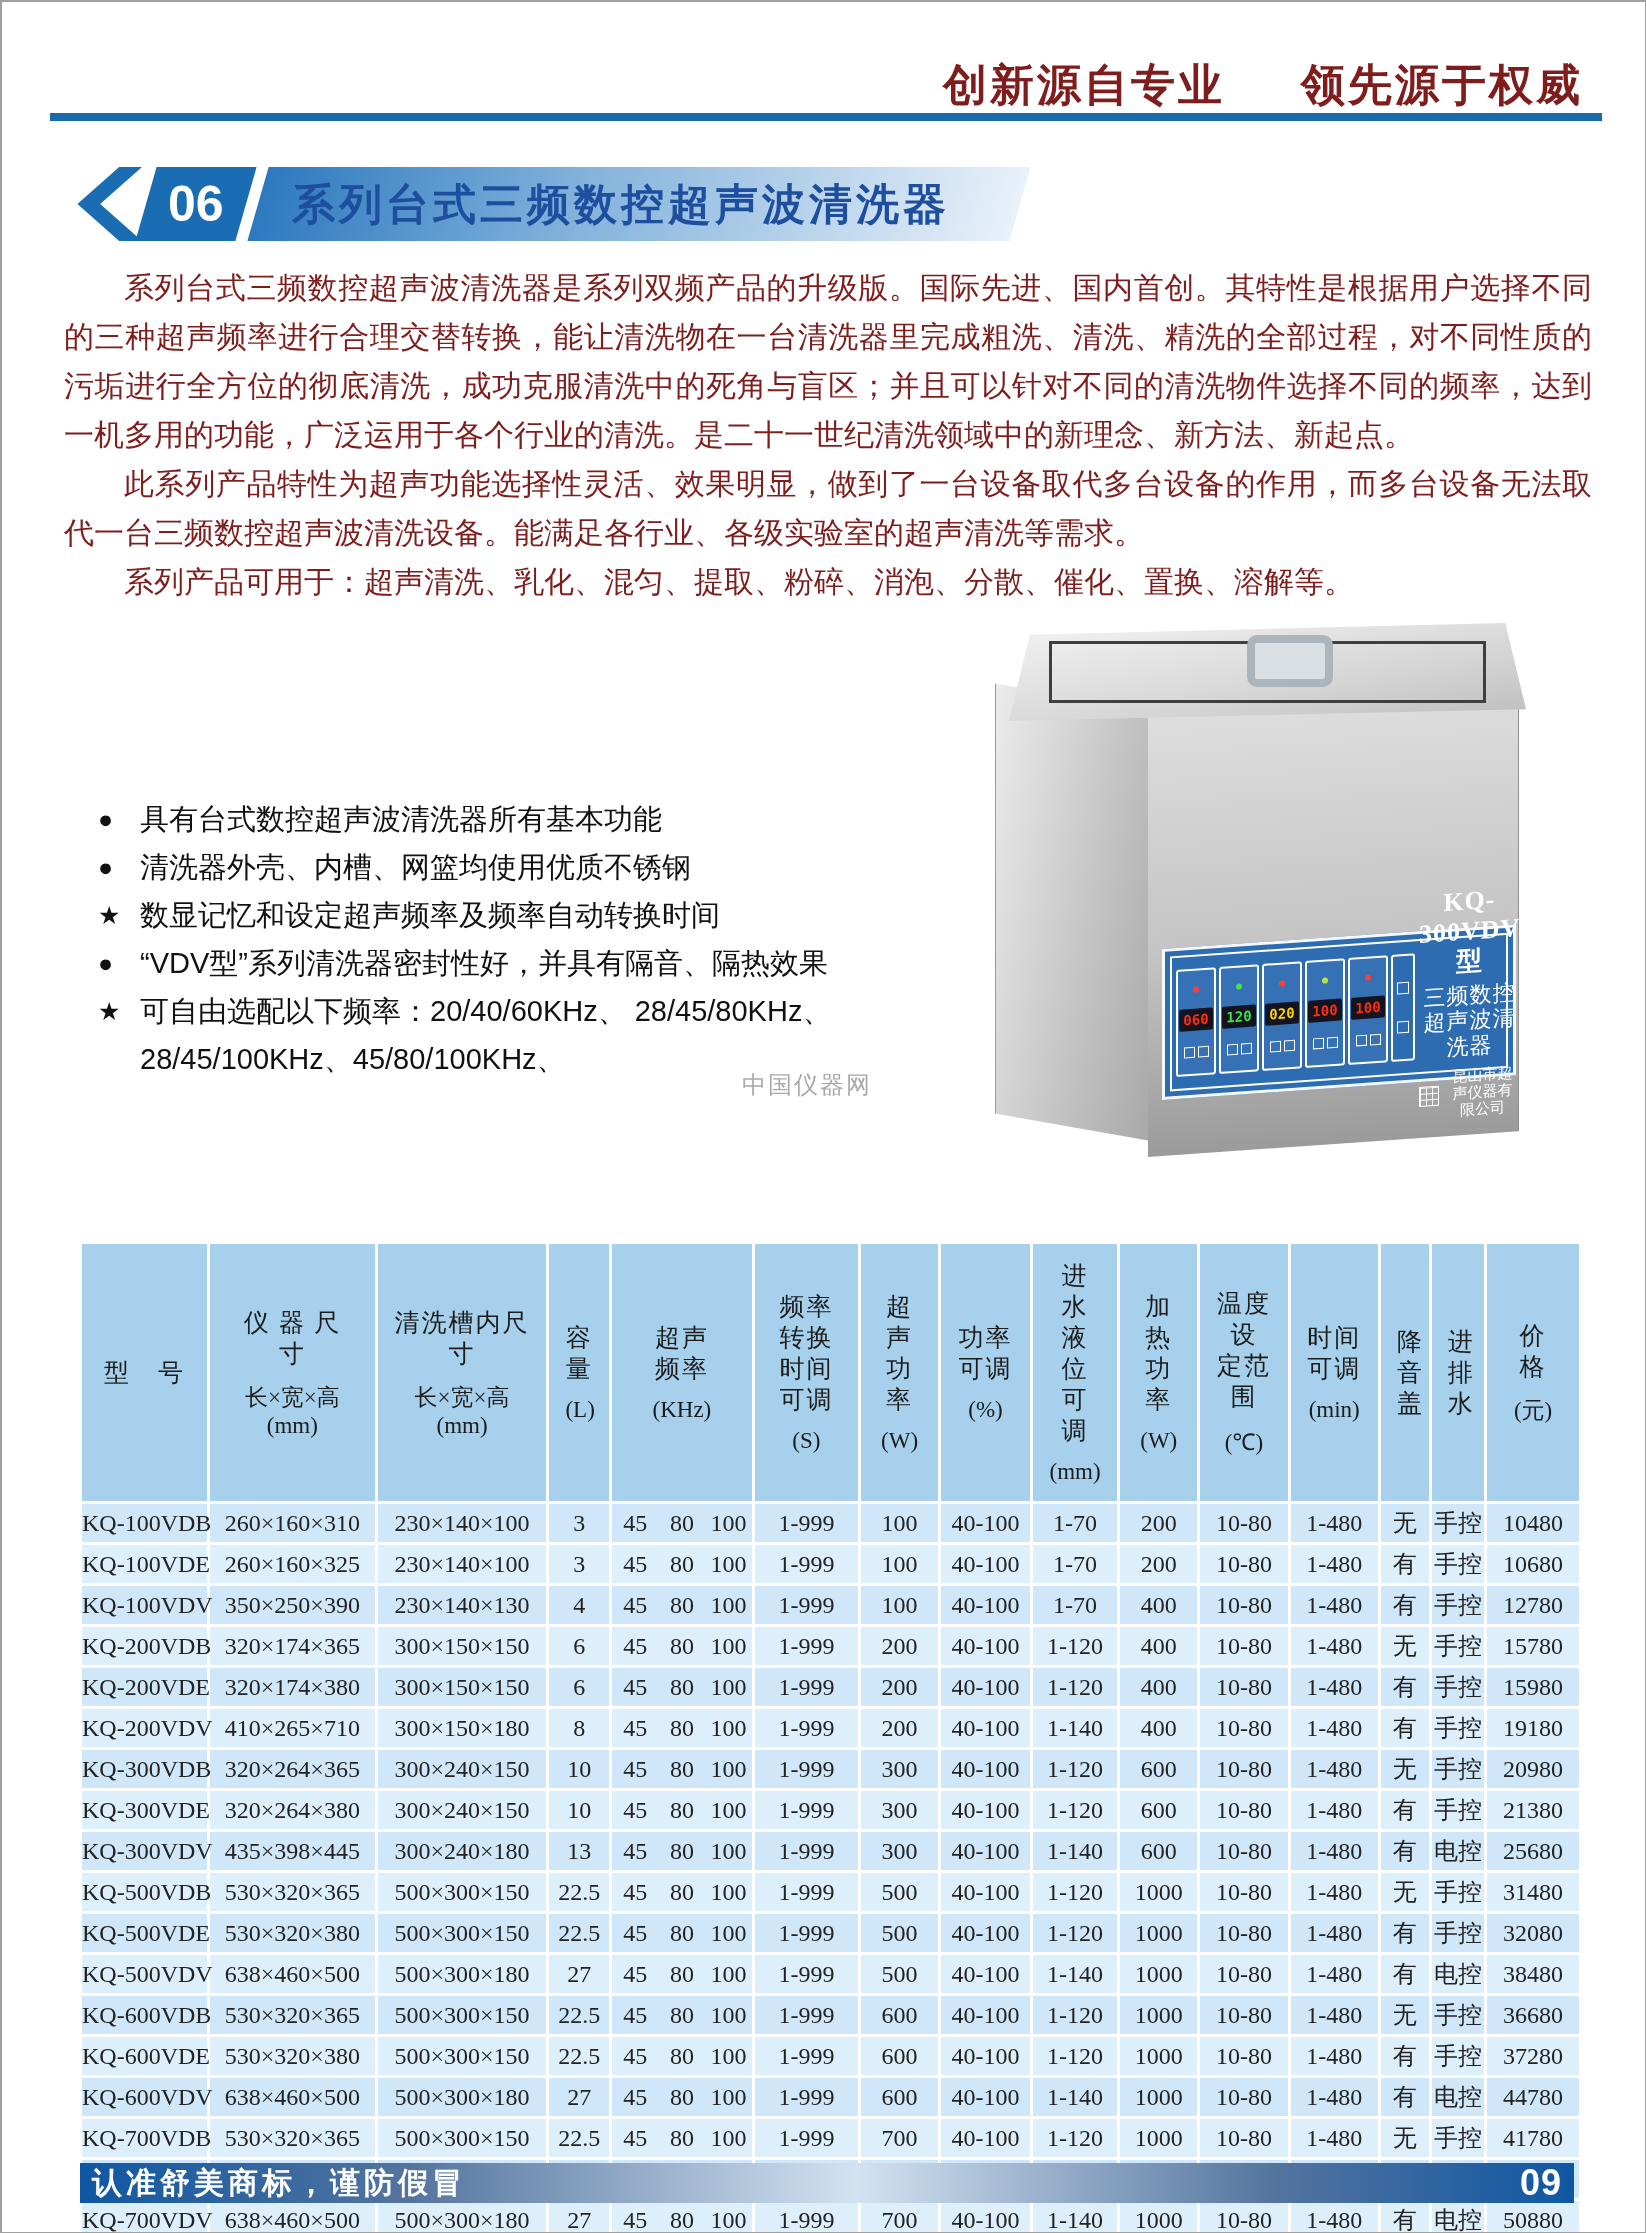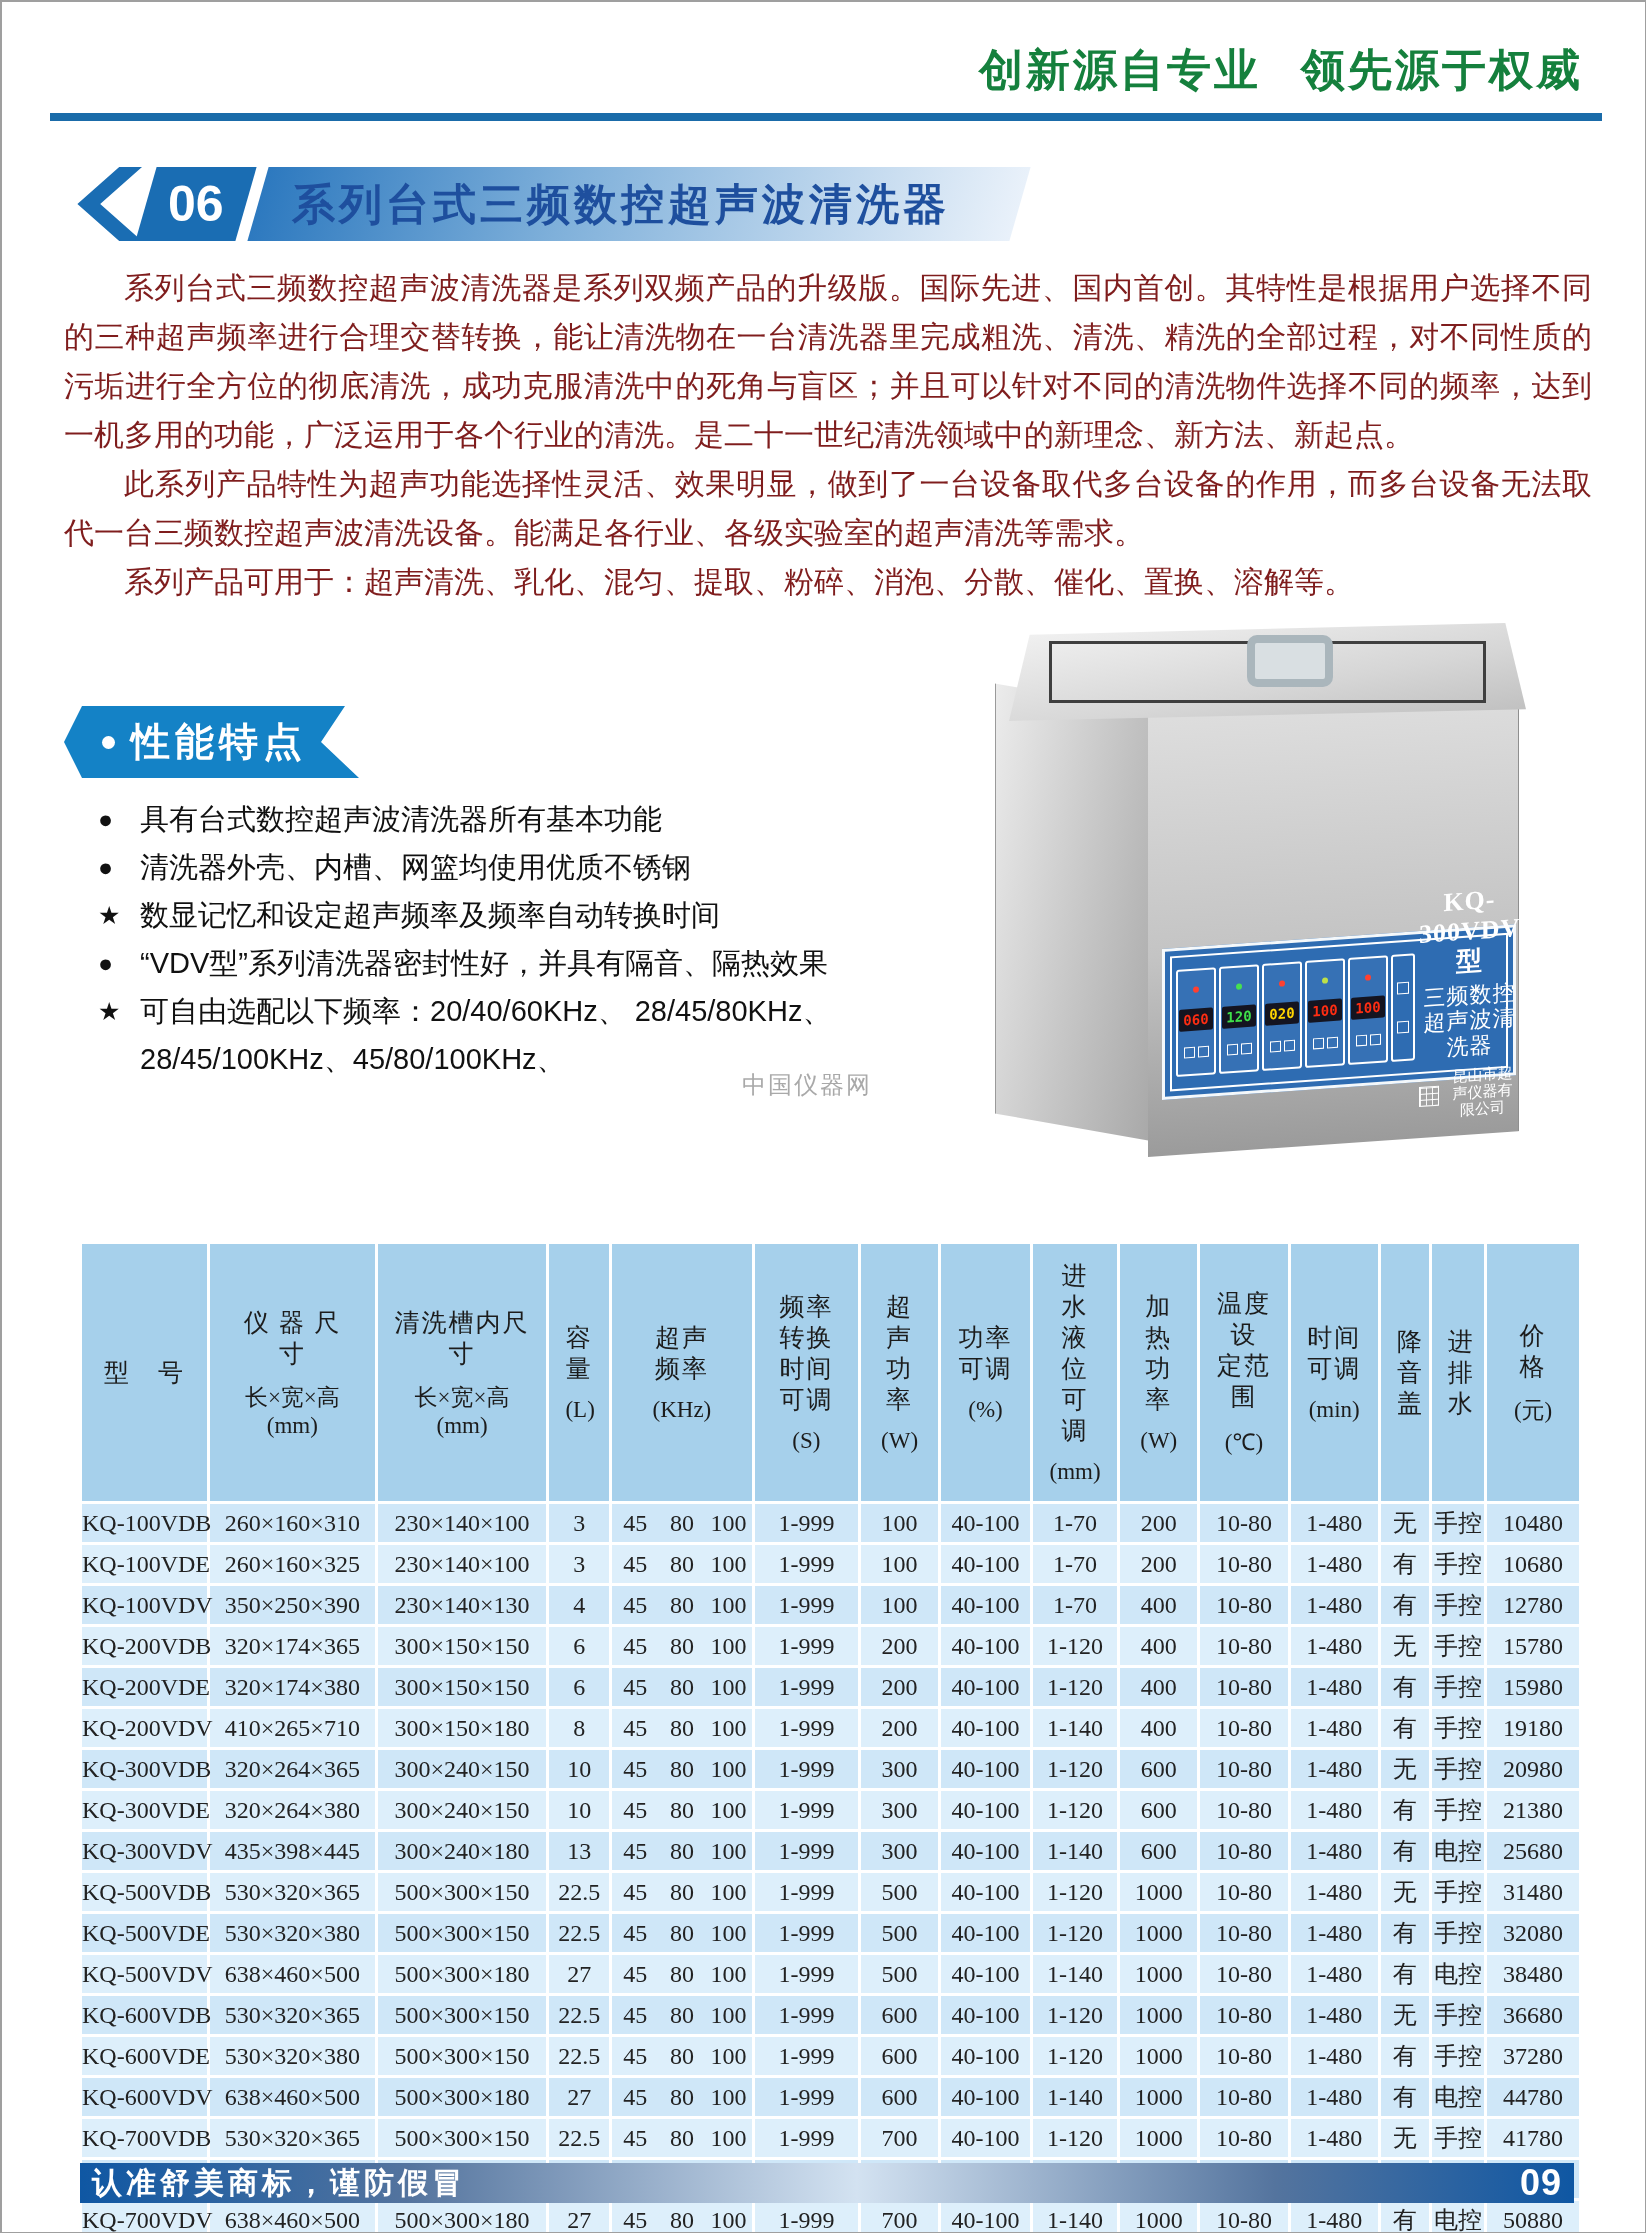--- a/index.html
+++ b/index.html
@@ -2,22 +2,22 @@
 <html><head>
 <meta charset="utf-8">
 <style>
   html,body{margin:0;padding:0;background:#e8e8e8;}
   .page{
     position:relative;width:1647px;height:2234px;background:#ffffff;
     border:2px solid #9f9f9f;box-sizing:border-box;overflow:hidden;
     font-family:"Liberation Sans",sans-serif;
   }
   
-  .slogan{position:absolute;top:39px;right:62px;display:flex;gap:40px;
-    color:#15803d;font-size:44px;font-weight:bold;letter-spacing:3px;}
+  .slogan{position:absolute;top:54px;right:62px;display:flex;gap:76px;
+    color:#7f1d1d;font-size:44px;font-weight:bold;letter-spacing:3px;}
   .top-rule{position:absolute;top:111px;left:48px;width:1552px;height:8px;background:#1a6ba9;}
 
   
   .title-banner{position:absolute;top:165px;left:64px;height:74px;display:flex;align-items:stretch;}
   .tb-chevron{width:76px;height:74px;background:#1a6db3;
     clip-path:polygon(70% 0%,100% 0%,45% 50%,100% 100%,70% 100%,15% 50%);}
   .tb-num{background:#1a6db3;transform:skewX(-16deg);margin-left:4px;padding:0 22px;
     color:#fff;font-size:50px;font-weight:bold;line-height:74px;}
   .tb-num > span{display:inline-block;transform:skewX(16deg);}
   .tb-grad{transform:skewX(-16deg);margin-left:12px;padding:0 70px 0 34px;
@@ -126,24 +126,20 @@
     <div class="tb-num"><span>06</span></div>
     <div class="tb-grad"><span>系列台式三频数控超声波清洗器</span></div>
   </div>
 
   <div class="intro">
     <p>系列台式三频数控超声波清洗器是系列双频产品的升级版。国际先进、国内首创。其特性是根据用户选择不同的三种超声频率进行合理交替转换，能让清洗物在一台清洗器里完成粗洗、清洗、精洗的全部过程，对不同性质的污垢进行全方位的彻底清洗，成功克服清洗中的死角与盲区；并且可以针对不同的清洗物件选择不同的频率，达到一机多用的功能，广泛运用于各个行业的清洗。是二十一世纪清洗领域中的新理念、新方法、新起点。</p>
     <p>此系列产品特性为超声功能选择性灵活、效果明显，做到了一台设备取代多台设备的作用，而多台设备无法取代一台三频数控超声波清洗设备。能满足各行业、各级实验室的超声清洗等需求。</p>
     <p>系列产品可用于：超声清洗、乳化、混匀、提取、粉碎、消泡、分散、催化、置换、溶解等。</p>
   </div>
 
-  <div class="flag" id="features-flag">
-    <span class="dot"></span>
-    <span>性能特点</span>
-  </div>
 
   <div class="features" id="features-list">
       <div class="feat-item">
         <span class="feat-marker">●</span>
         <span class="feat-text">具有台式数控超声波清洗器所有基本功能</span>
       </div>
       <div class="feat-item">
         <span class="feat-marker">●</span>
         <span class="feat-text">清洗器外壳、内槽、网篮均使用优质不锈钢</span>
       </div>

